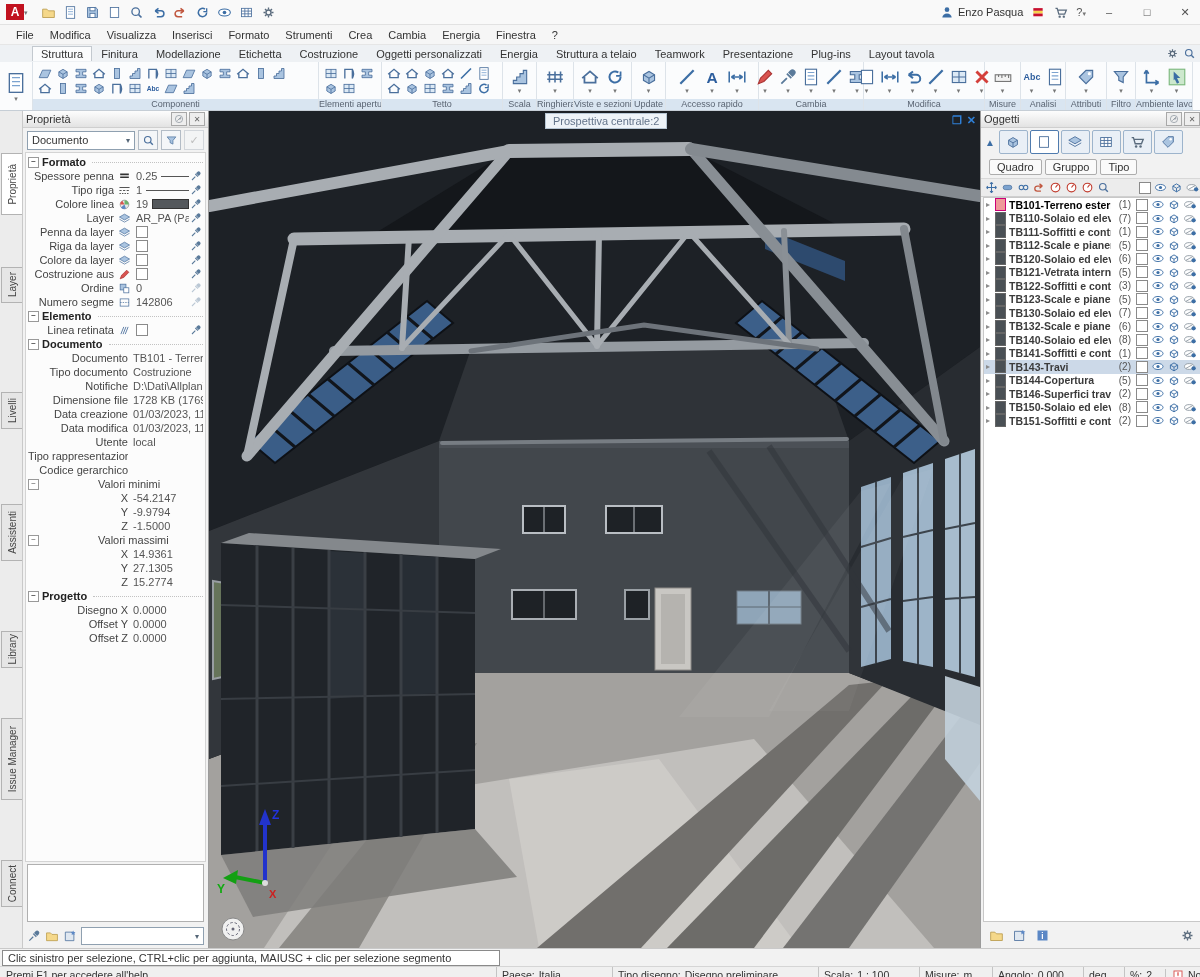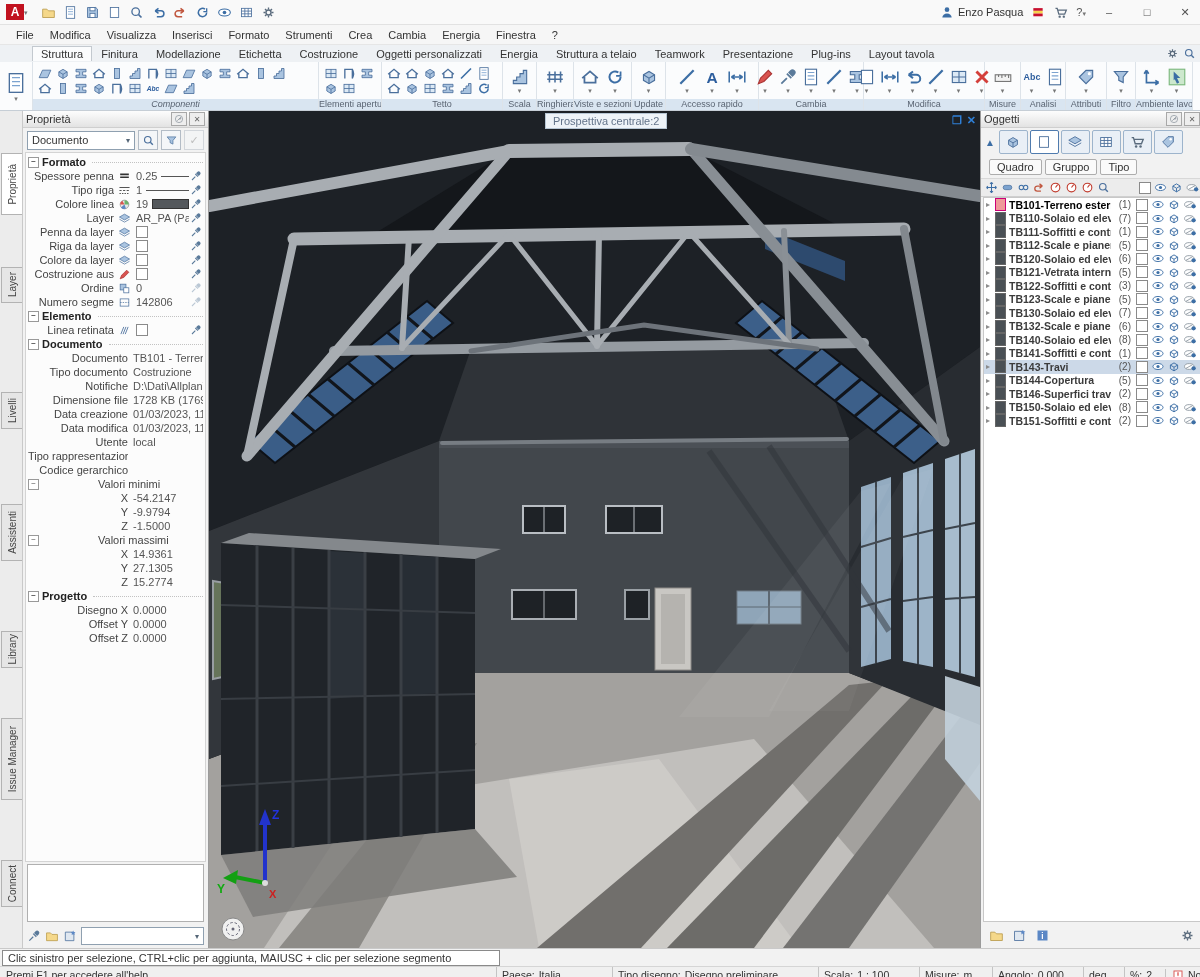--- a/index.html
+++ b/index.html
@@ -445,21 +445,21 @@
     </div>
 
   <div class="ribbon">
     <div class="bigtoggle">
       <svg class="sym">
           <use href="#s-doclist"></use>
         </svg>
       <span class="caret">▾</span>
     </div>
     <div style="display:flex" id="rgroups">
-        <div class="rgroup" style="width: 285px; font-style: italic;">
+        <div class="rgroup" style="width: 285px;">
           <div class="ricons">
             <div class="rrow">
               <span class="ribtn">
                 <svg class="sym">
                   <use href="#s-wall"></use>
                 </svg>
               </span>
               <span class="ribtn">
                 <svg class="sym">
                   <use href="#s-cube"></use>

